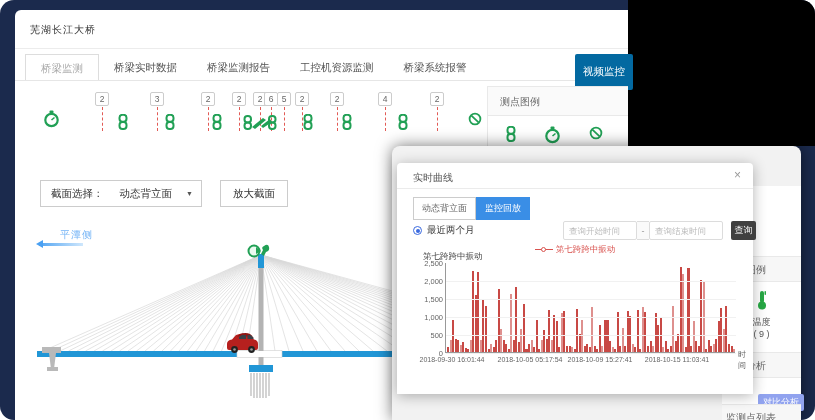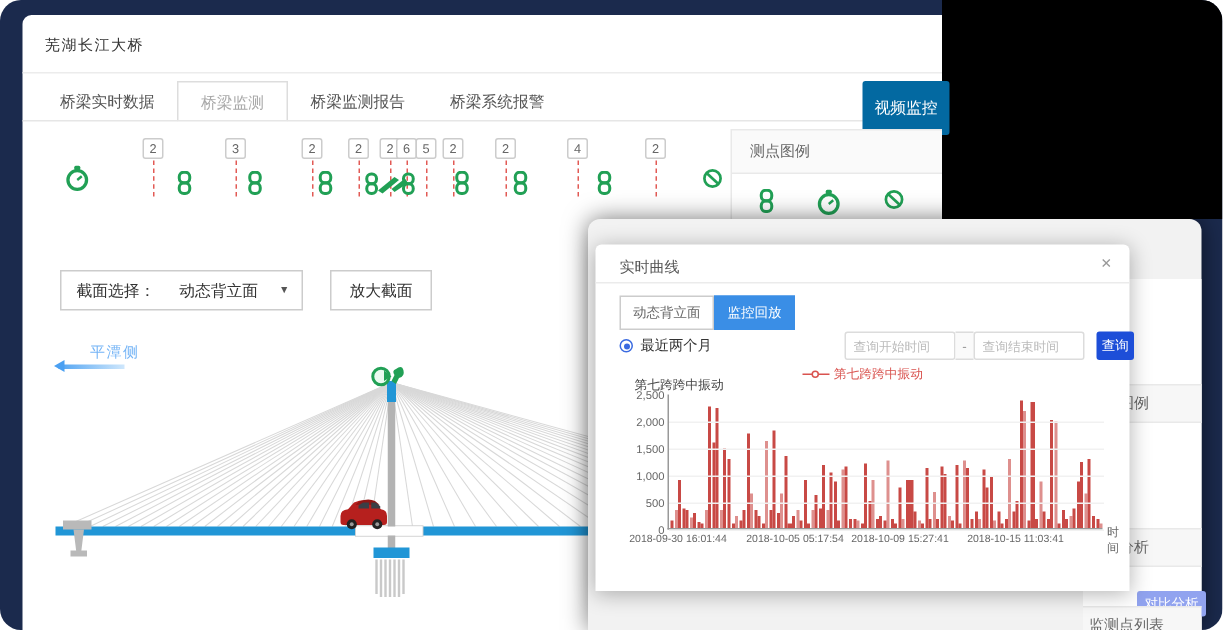--- a/index.html
+++ b/index.html
@@ -63,21 +63,21 @@
   .m-filter { position:absolute; left:16px; top:58px; width:324px; height:20px; }
   .m-radio { position:absolute; left:0; top:3px; display:flex; align-items:center; cursor:pointer; }
   .m-radio .dot { width:9px; height:9px; border-radius:50%; border:1px solid #3a6ae0; margin-right:5px; position:relative; }
   .m-radio .dot:after { content:""; position:absolute; left:1.5px; top:1.5px; width:4px; height:4px; border-radius:50%; background:#3a6ae0; }
   .m-radio .rl { font-size:9.5px; color:#333; }
   .m-input { position:absolute; top:0; height:19px; border:1px solid #dcdcdc; border-radius:2px; font-size:8.5px; color:#333; padding:0 5px; background:#fff; }
   .m-input::placeholder { color:#bbb; }
   #inp-start { left:150px; width:74px; }
   .m-sep { position:absolute; left:224px; top:0; width:12px; height:19px; border:1px solid #dcdcdc; border-left:none; border-right:none; background:#fafafa; font-size:9px; color:#999; text-align:center; line-height:19px; }
   #inp-end { left:236px; width:74px; }
-  .m-query { position:absolute; left:318px; top:0; width:25px; height:19px; background:#1d4ed8; color:#fff; border:none; border-radius:2px; font-size:9px; cursor:pointer; padding:0; }
+  .m-query { position:absolute; left:318px; top:0; width:25px; height:19px; background:#404040; color:#fff; border:none; border-radius:2px; font-size:9px; cursor:pointer; padding:0; }
   .m-legend { position:absolute; left:0; top:81px; width:356px; text-align:center; font-size:8.5px; color:#d9534f; }
   .m-legend .mark { display:inline-block; vertical-align:middle; width:18px; height:7px; position:relative; margin-right:3px; }
   .m-legend .mark i { position:absolute; top:3px; left:0; width:18px; border-top:1px solid #d9534f; }
   .m-legend .mark u { position:absolute; top:0.5px; left:6px; width:5px; height:5px; border:1px solid #d9534f; border-radius:50%; background:#fff; }
   .chart-title { position:absolute; left:26px; top:88px; font-size:8.5px; color:#444; }
   #plot { position:absolute; left:48px; top:100px; width:290px; height:90px; border-left:1px solid #999; border-bottom:1px solid #999; }
   .gridline { position:absolute; left:0; width:290px; border-top:1px solid #f1f1f1; }
   #bars { position:absolute; left:1px; bottom:0; width:288px; height:90px; display:flex; align-items:flex-end; gap:0.5px; }
   #bars .bar { flex:1; background:#c23531; }
   .ylab { position:absolute; right:310px; font-size:7.5px; color:#666; }
@@ -87,23 +87,24 @@
 </head>
 <body>
 
 <div id="stage">
   <div id="black-corner"></div>
 
   <div id="win1">
     <div class="w1-title">芜湖长江大桥</div>
     <div class="w1-title-divider"></div>
     <div class="tabbar" id="main-tabs">
+        <div class="tab active">桥梁监测</div>
         <div class="tab">桥梁实时数据</div>
-        <div class="tab active">桥梁监测</div>
         <div class="tab">桥梁监测报告</div>
+        <div class="tab">工控机资源监测</div>
         <div class="tab">桥梁系统报警</div>
       </div>
     <div class="tab-underline"></div>
     <button class="video-btn">视频监控</button>
 
     <div id="sensor-strip">
         <div class="sensor-icon" style="left: 28px; top: 22px;"><svg width="17" height="18" viewBox="0 0 17 18">
             <circle cx="8.5" cy="10" r="6.2" fill="none" stroke="#21a055" stroke-width="2.2"></circle>
             <rect x="6.5" y="0.5" width="4" height="3" rx="1" fill="#21a055"></rect>
             <path d="M8.5 10 L11.5 7.5" stroke="#21a055" stroke-width="1.6"></path>
@@ -295,20 +296,29 @@
         <circle cx="219.5" cy="111.5" r="1.3" fill="#999"></circle>
         <circle cx="236.5" cy="111.5" r="3.4" fill="#222"></circle>
         <circle cx="236.5" cy="111.5" r="1.3" fill="#999"></circle>
       </g>
     </svg>
   </div>
 
   <div id="win2">
     <div class="sidebar">
       <div class="sb-band" style="top:70px;">测点图例</div>
+      <div class="sb-temp">
+        <svg width="12" height="20" viewBox="0 0 12 20">
+          <rect x="4" y="1" width="4" height="12" rx="2" fill="#27a845"></rect>
+          <circle cx="6" cy="15.5" r="4" fill="#27a845"></circle>
+          <rect x="8.5" y="1" width="1.5" height="4" rx="0.7" fill="#27a845"></rect>
+        </svg>
+        <div class="t-label">温度</div>
+        <div class="t-count">( 9 )</div>
+      </div>
       <div class="sb-band" style="top:166px;">对比分析</div>
       <button class="sb-btn">对比分析</button>
       <div class="sb-band" style="top:218px;">监测点列表</div>
     </div>
   </div>
 
   <div id="modal">
     <div class="m-head">
       <span class="m-title">实时曲线</span>
       <span class="m-close">×</span>

